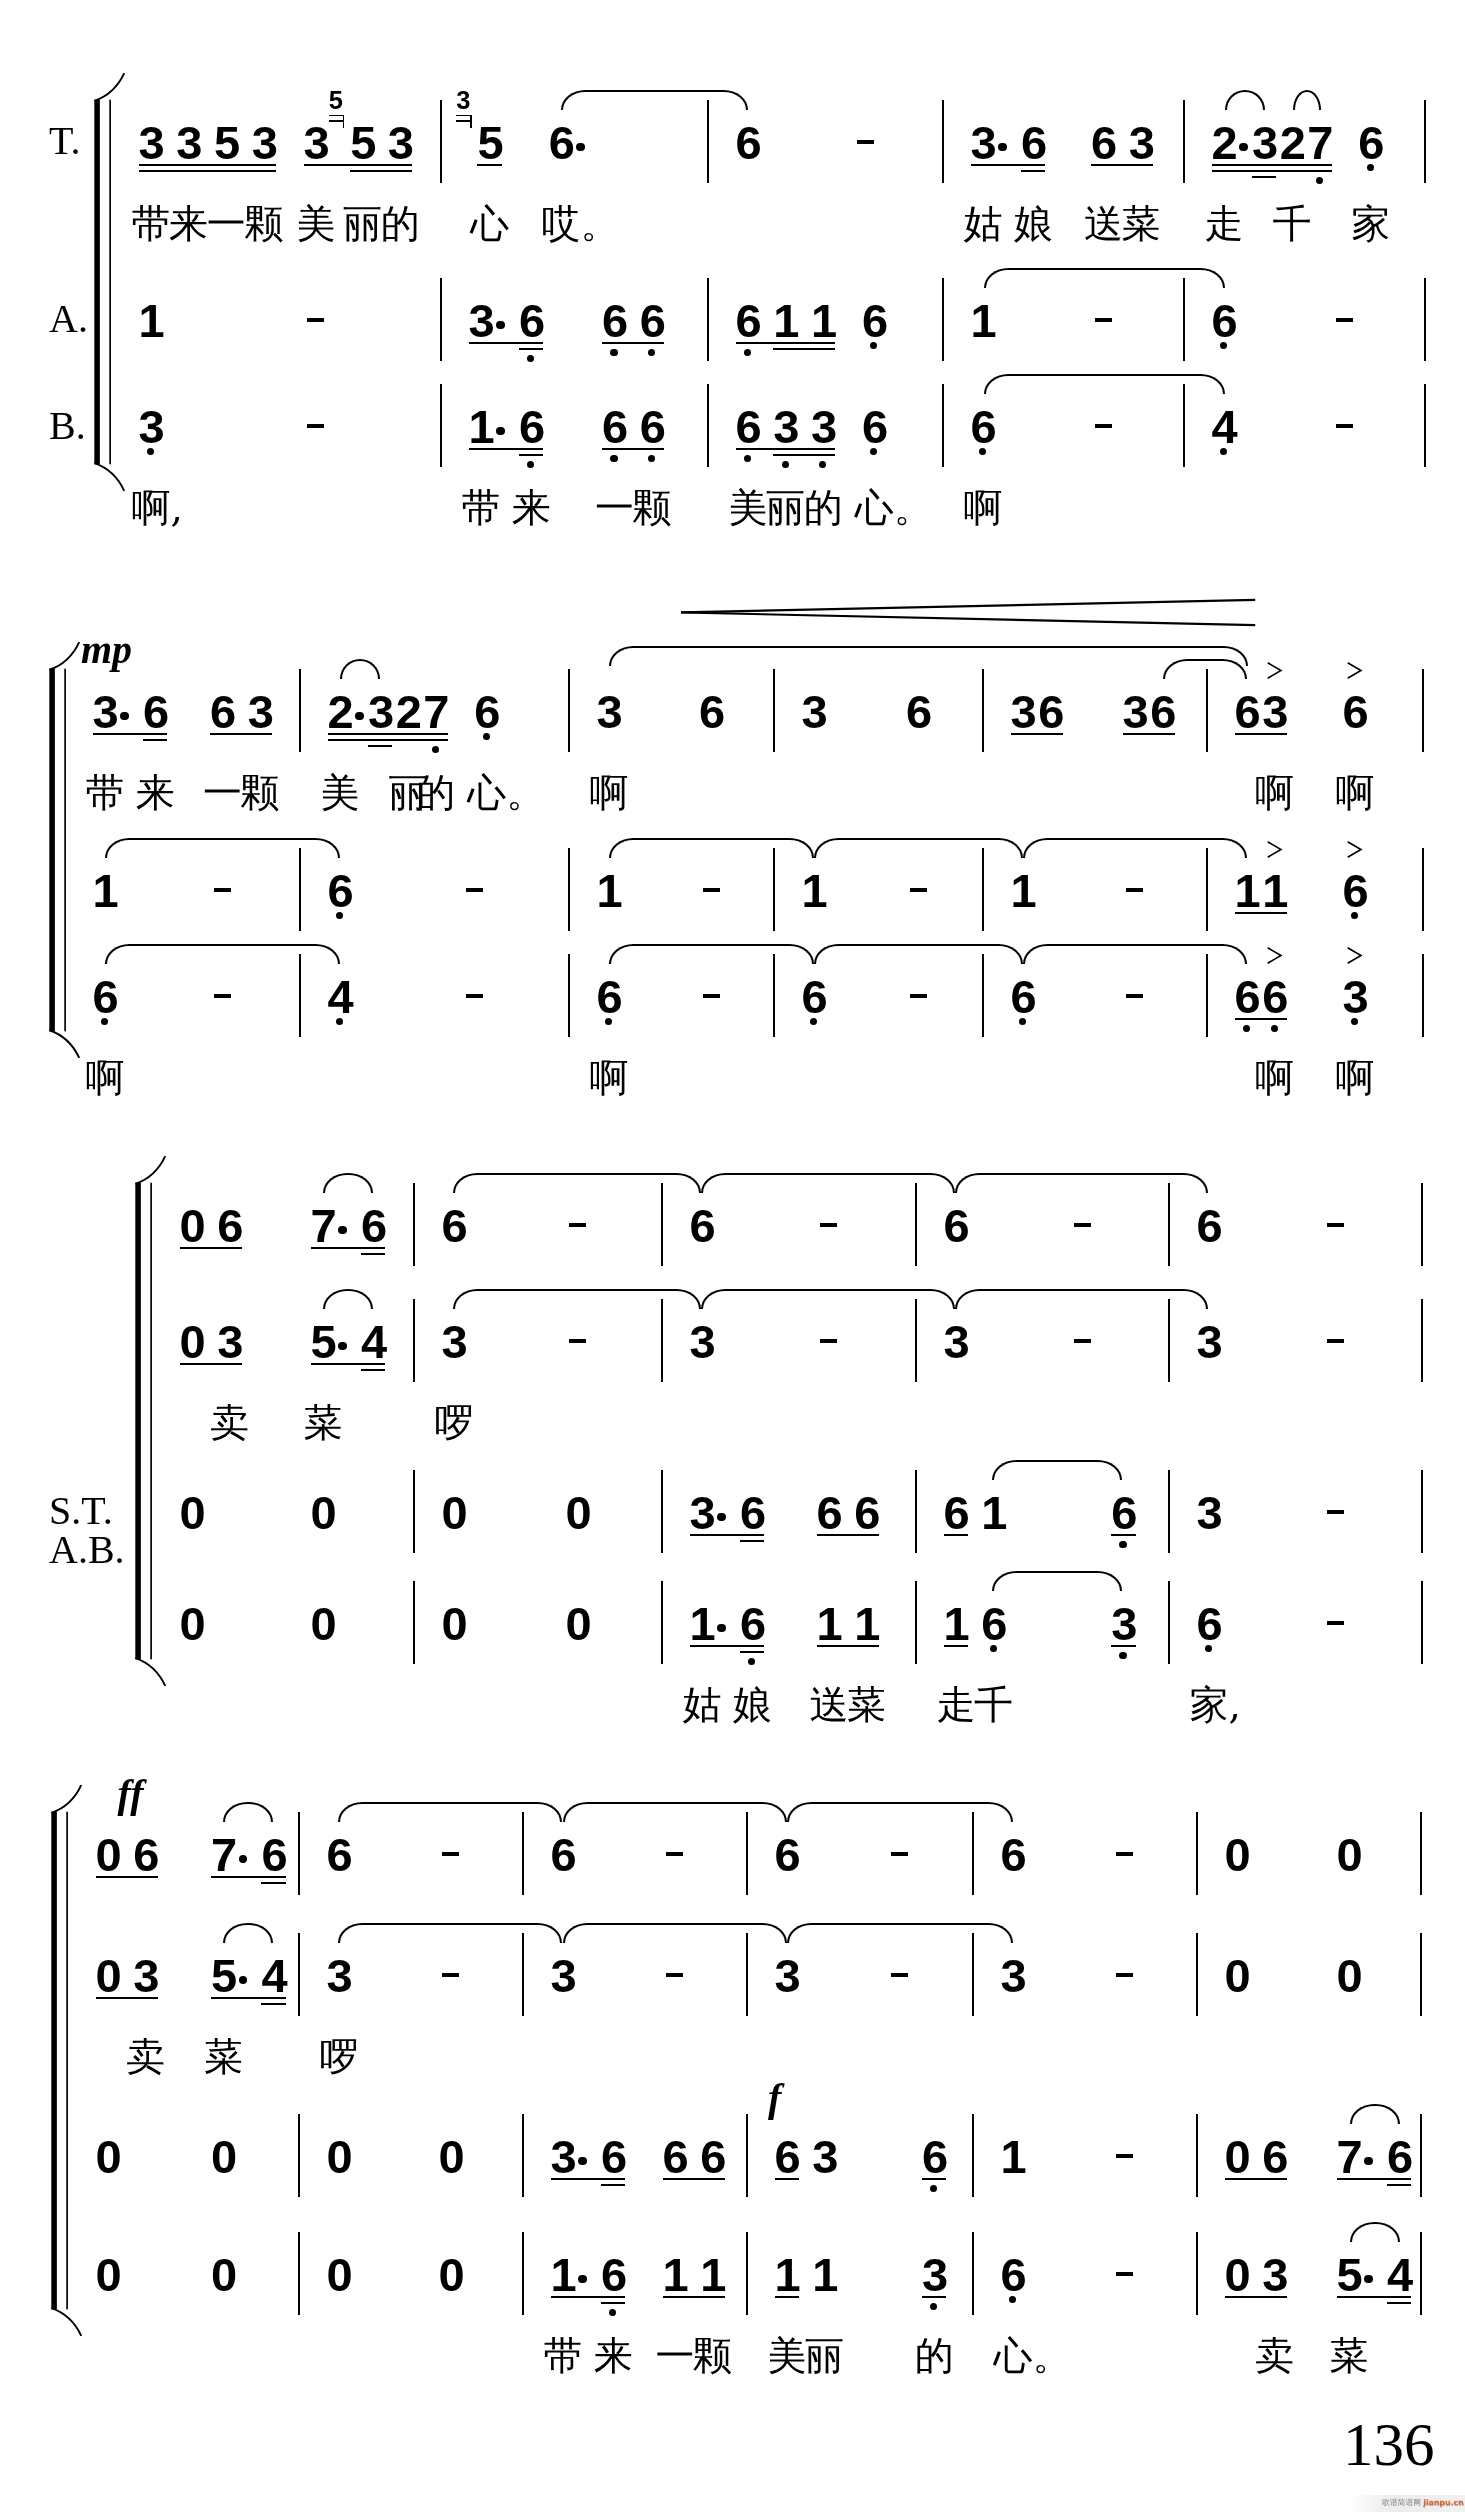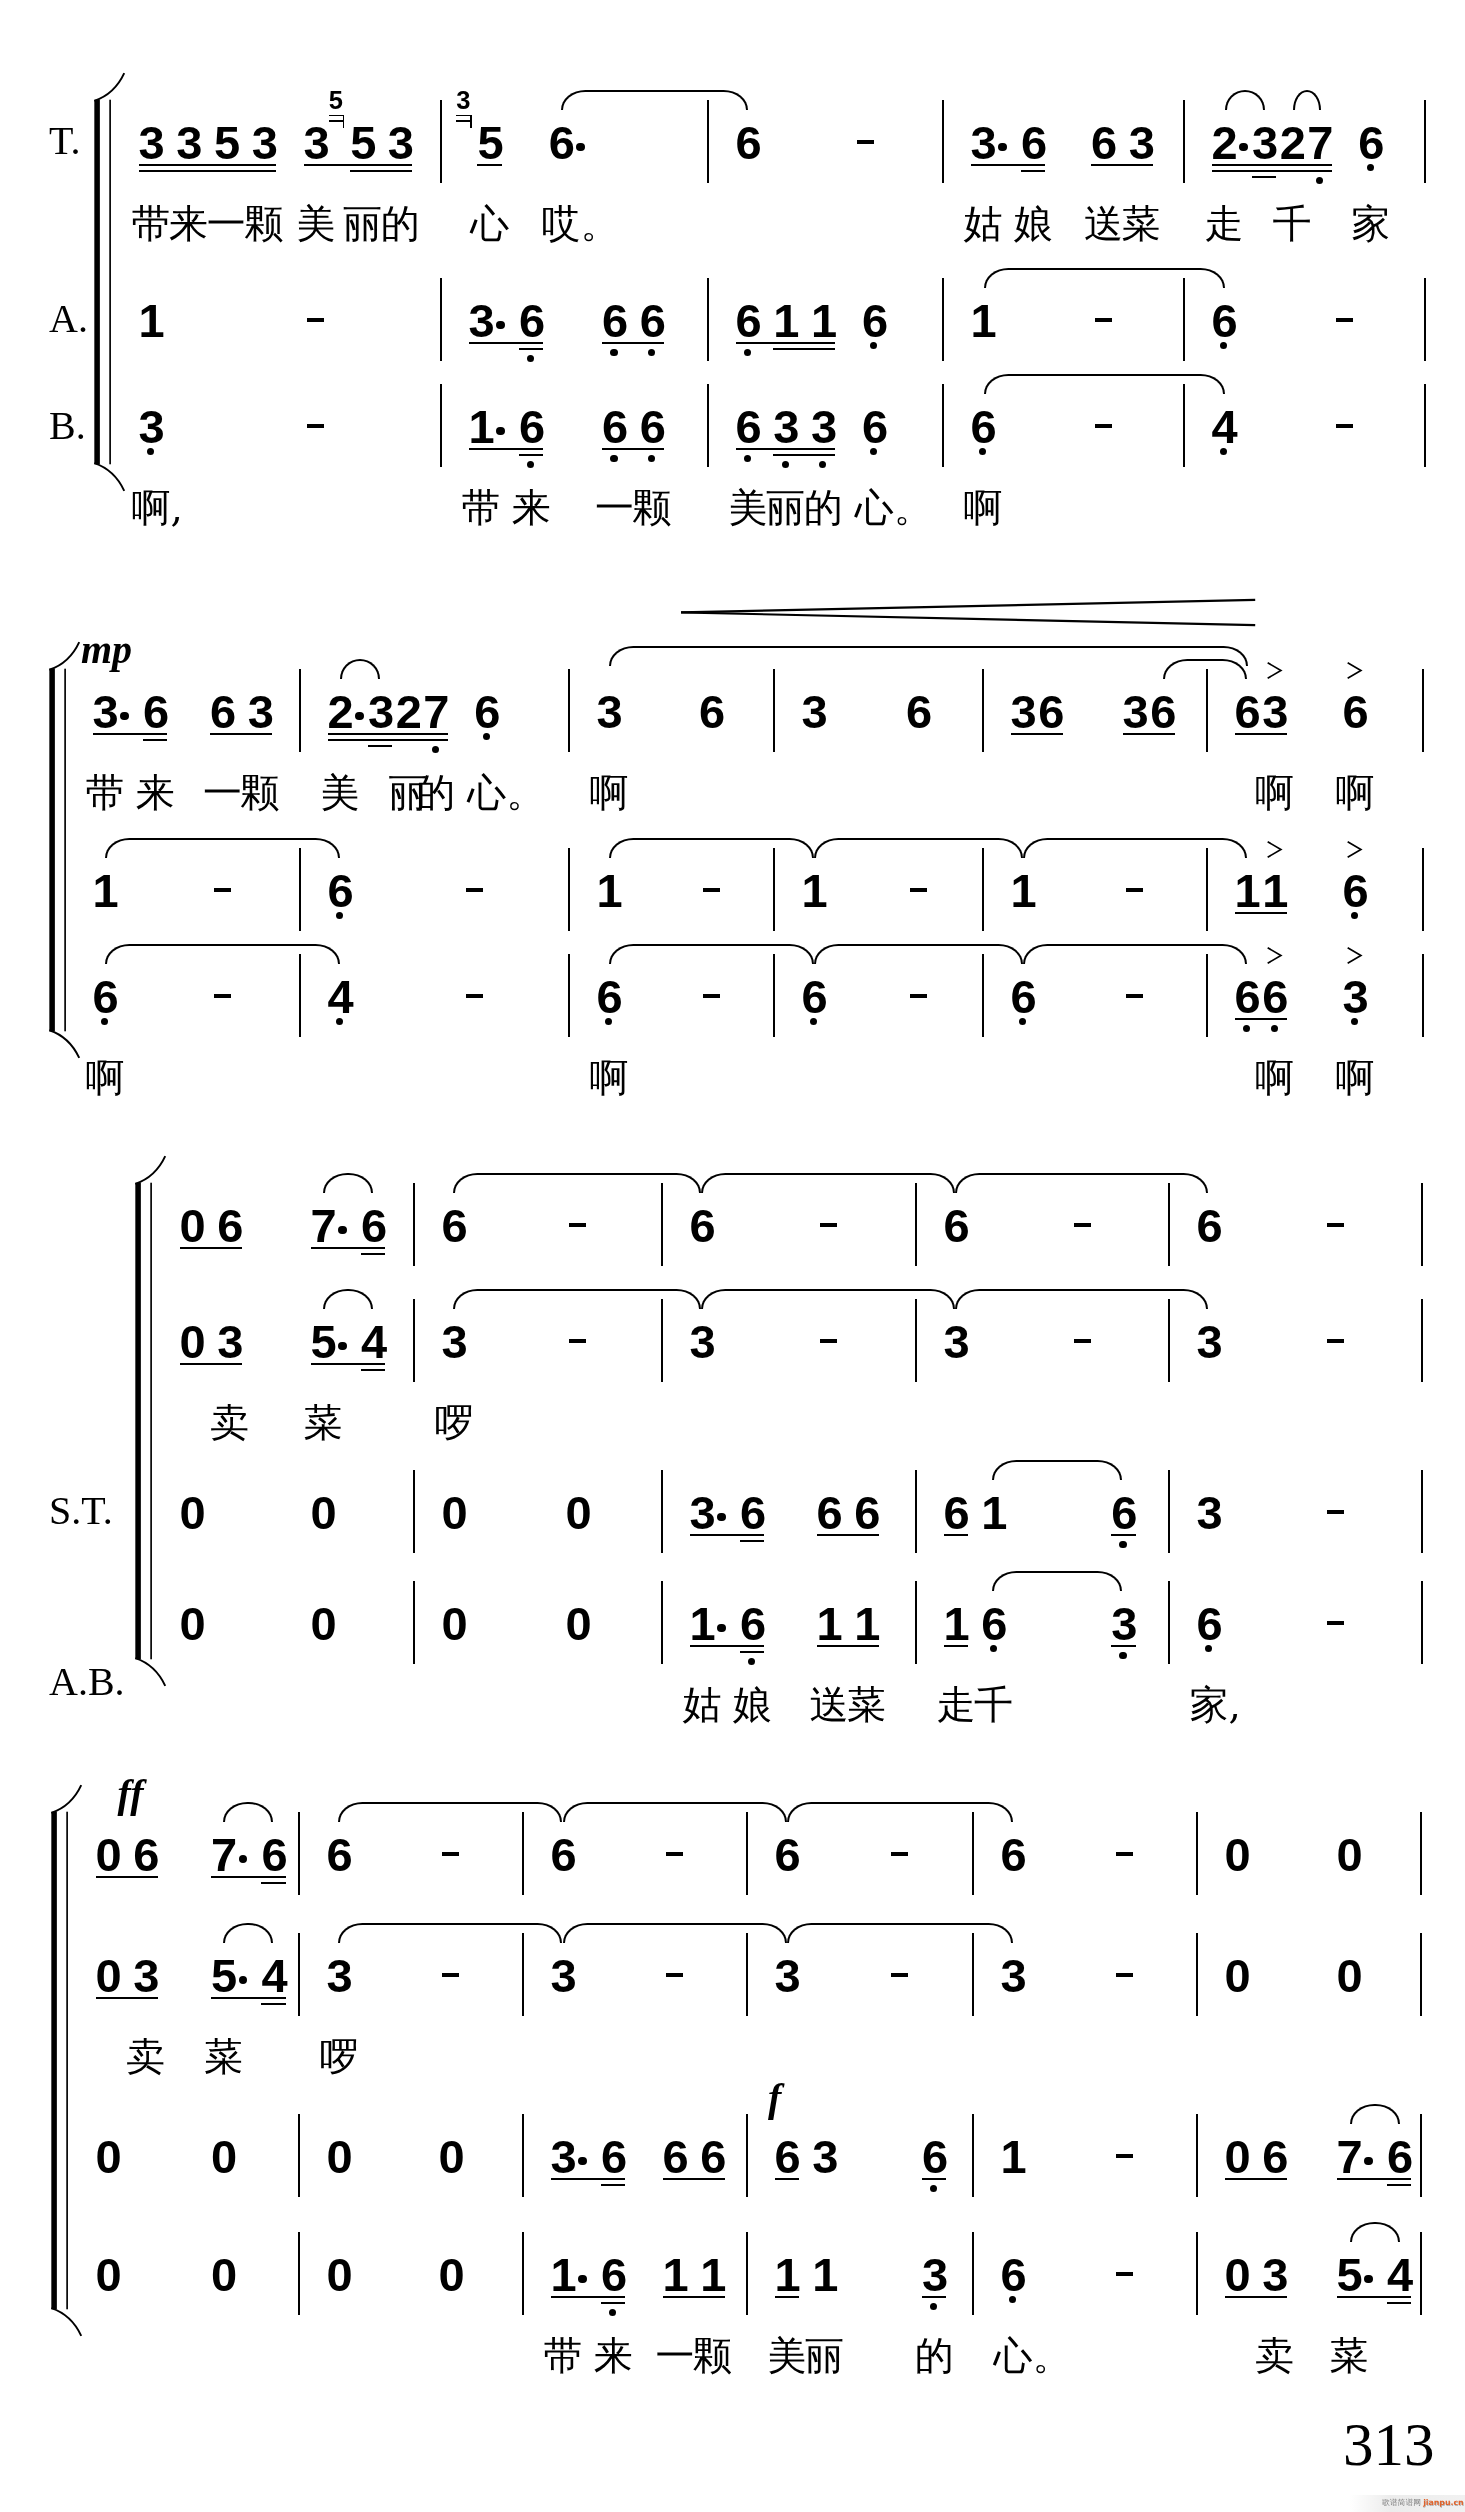--- a/index.html
+++ b/index.html
@@ -775,21 +775,21 @@
 </div>
 
 <div class="system sys3">
   <svg class="bracket" style="left:133px;top:1155px" width="39" height="532" viewBox="0 0 70 960">
     <rect x="4" y="50" width="10" height="860" fill="#000"></rect>
     <rect x="31" y="50" width="3" height="860" fill="#000"></rect>
     <path d="M4,52 C22,46 44,32 58,2" stroke="#000" stroke-width="3.5" fill="none"></path>
     <path d="M4,908 C22,914 44,928 58,958" stroke="#000" stroke-width="3.5" fill="none"></path>
   </svg>
   <span class="label" style="top:1491px">S.T.</span>
-  <span class="label" style="top:1662px">A.B.</span>
+  <span class="label" style="top:1530px">A.B.</span>
   <div class="row" style="top:1202px">
       <div class="measure">
         <div class="beat" style="flex-grow: 1;">
           <div class="note">
             <span class="digit">0</span>
             <span class="ul" style="top: 45px; width: calc(100% + 13.3px);"></span>
           </div>
           <div class="note">
             <span class="digit">6</span>
             <span class="ul" style="top: 45px;"></span>
@@ -1525,18 +1525,18 @@
             <span class="digit">4</span>
             <span class="ul" style="top: 45px;"></span>
             <span class="ul" style="top: 51px;"></span>
           </div>
         </div>
       </div>
       <div class="tie" style="left: 1281px; width: 50px; top: -29px; border-radius: 24.4px 24.4px 0px 0px / 20px 20px 0px 0px;"></div>
     </div>
 </div>
 
-<span class="page-number">313</span>
+<span class="page-number">136</span>
 <div class="wm-box"></div>
 <div class="wm">
   <span class="wm-cn">歌谱简谱网</span><span class="wm-en">jianpu.cn</span>
 </div>
 
 
 </body></html>

